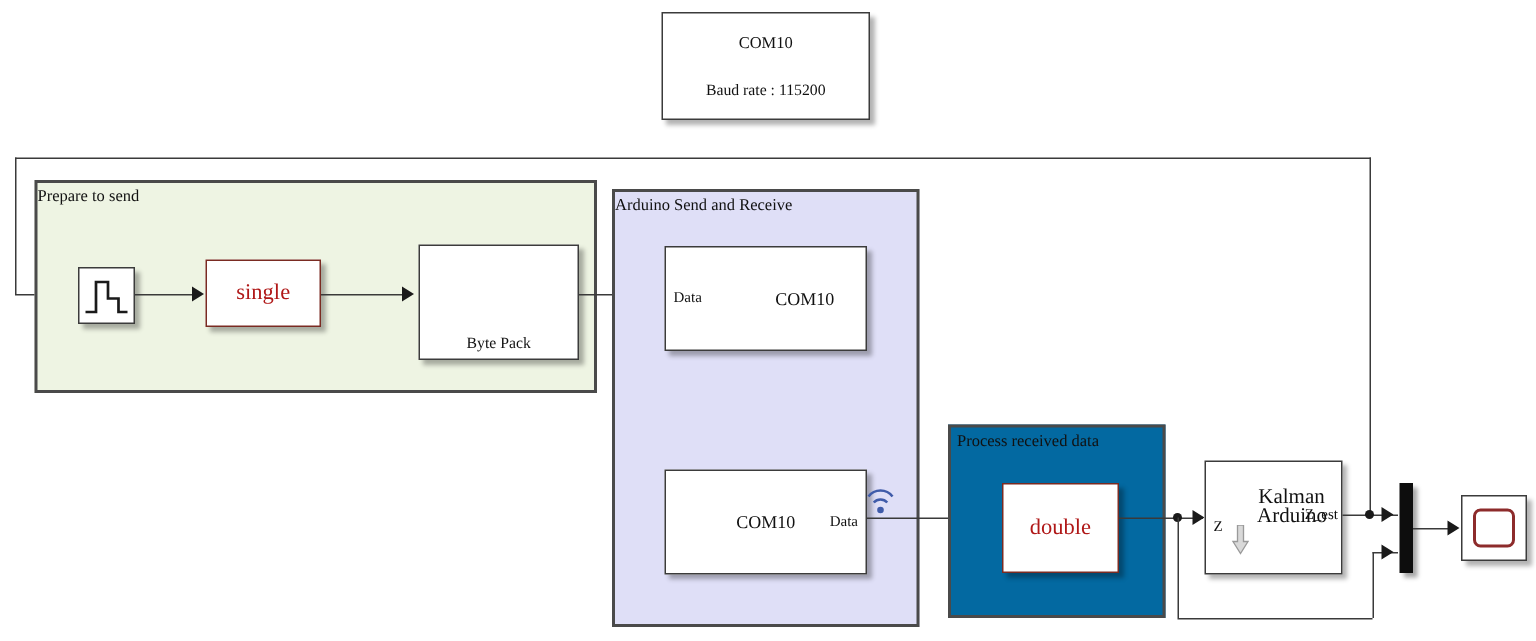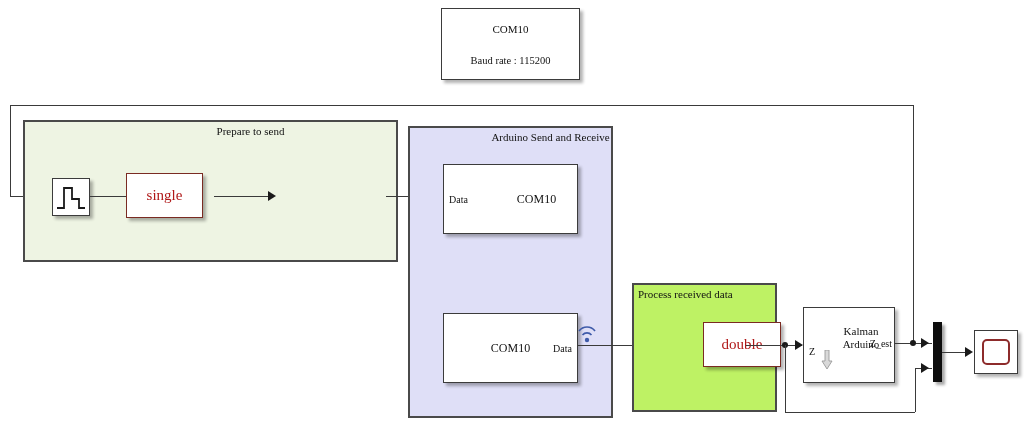--- a/index.html
+++ b/index.html
@@ -7,23 +7,22 @@
     position:relative;
     width:1024px;height:427px;
     background:#ffffff;
     font-family:Liberation Serif, serif;
     overflow:hidden;
   }
   
   .grp{position:absolute;border:2px solid #4a4a4a;box-sizing:border-box;}
   .grp-label{
     position:absolute;top:3px;left:0;width:100%;
-    text-align:center;font-size:11px;color:#111;
+    text-align:left;font-size:11px;color:#111;
     white-space:nowrap;
-    padding-left:40px;
   }
   .blk{
     position:absolute;background:#ffffff;
     border:1.5px solid #3b3b3b;box-sizing:border-box;
     box-shadow:3px 3px 3px rgba(0,0,0,0.30);
   }
   .blk-red{border:1.5px solid #7a2b22;}
   .blk-center{
     position:absolute;top:0;left:0;width:100%;height:100%;
     display:flex;align-items:center;justify-content:center;
@@ -42,21 +41,21 @@
     border-left:8px solid #1a1a1a;
   }
   .dot{position:absolute;width:6px;height:6px;border-radius:50%;background:#1a1a1a;}
   .mux{position:absolute;background:#0d0d0d;box-shadow:3px 3px 3px rgba(0,0,0,0.35);}
   
   .scope-inner{
     position:absolute;left:7px;top:8px;right:7px;bottom:8px;
     border:2px solid #8d2b2b;border-radius:5px;background:#fff;
   }
   
-  .k-name{position:absolute;left:34px;top:17px;font-size:11px;color:#111;line-height:13px;text-align:center;width:46px;}
+  .k-name{position:absolute;left:34px;top:17px;font-size:14px;color:#111;line-height:13px;text-align:center;width:46px;}
   .k-out{position:absolute;right:2px;top:30px;font-size:10px;color:#111;margin-left:12px;}
   .k-arrow-down{position:absolute;left:17px;bottom:12px;width:12px;height:20px;}
   
   .pulse-svg{position:absolute;left:0;top:0;}
   
   .wifi{position:absolute;}
 </style>
 </head>
 <body>
 
@@ -83,28 +82,31 @@
   </div>
 
   <div class="blk" style="left:52px;top:178px;width:38px;height:38px;">
     <svg class="pulse-svg" width="36" height="36" viewBox="0 0 36 36">
       <polyline points="4,29 11,29 11,9 19,9 19,20 26,20 26,29 32,29" fill="none" stroke="#1a1a1a" stroke-width="1.8"></polyline>
     </svg>
   </div>
   <div class="wh" style="left:90px;top:196px;width:42px;"></div>
   <div class="arrow" style="left:128px;top:191px;"></div>
 
-  <div class="blk blk-red" style="left:126px;top:173px;width:77px;height:45px;">
+  <div class="blk blk-red" style="left:137px;top:173px;width:77px;height:45px;">
     <div class="blk-center">
         <span class="txt-red">single</span>
       </div>
   </div>
   <div class="wh" style="left:214px;top:196px;width:58px;"></div>
   <div class="arrow" style="left:268px;top:191px;"></div>
 
+  <div class="blk" style="left:279px;top:163px;width:107px;height:77px;">
+    <div class="bot-label">Byte Pack</div>
+  </div>
   <div class="wh" style="left:386px;top:196px;width:53px;"></div>
   <div class="arrow" style="left:435px;top:191px;"></div>
 
   <div class="grp" style="left:408px;top:126px;width:205px;height:292px;background:#dfdff7;">
     <div class="grp-label">Arduino Send and Receive</div>
   </div>
 
   <div class="blk" style="left:443px;top:164px;width:135px;height:70px;">
     <div class="port-l">Data</div>
     <div class="blk-center" style="padding-left:26px;">
@@ -121,25 +123,25 @@
 
   <svg class="wifi" width="22" height="24" viewBox="0 0 22 24" style="left:576px;top:320px;">
     <path d="M3 11 A10 10 0 0 1 19 11" fill="none" stroke="#3f5ba9" stroke-width="1.7"></path>
     <path d="M6.5 15 A6 6 0 0 1 15.5 15" fill="none" stroke="#3f5ba9" stroke-width="1.7"></path>
     <circle cx="11" cy="20" r="2.2" fill="#3f5ba9"></circle>
   </svg>
 
   <div class="wh" style="left:578px;top:345px;width:87px;"></div>
   <div class="arrow" style="left:661px;top:340px;"></div>
 
-  <div class="grp" style="left:632px;top:283px;width:145px;height:129px;background:#bef264;">
+  <div class="grp" style="left:632px;top:283px;width:145px;height:129px;background:#0369a1;">
     <div class="grp-label" style="text-align:left;padding-left:4px;">Process received data</div>
   </div>
 
-  <div class="blk blk-red" style="left:668px;top:322px;width:78px;height:45px;margin-left:35px;">
+  <div class="blk blk-red" style="left:668px;top:322px;width:78px;height:60px;">
     <div class="blk-center">
         <span class="txt-red">double</span>
       </div>
   </div>
 
   <div class="wh" style="left:746px;top:345px;width:56px;"></div>
   <div class="dot" style="left:782px;top:342px;"></div>
   <div class="arrow" style="left:795px;top:340px;"></div>
 
   <div class="wv" style="left:785px;top:345px;height:67px;"></div>

